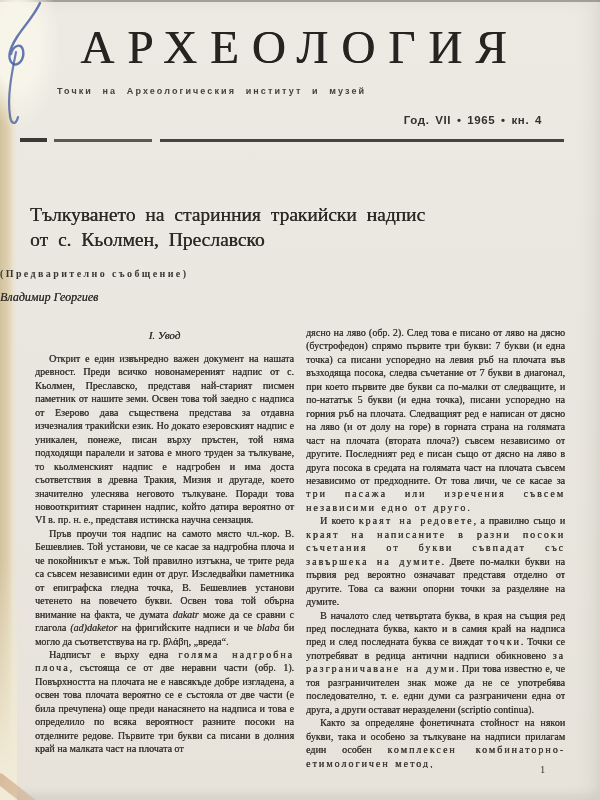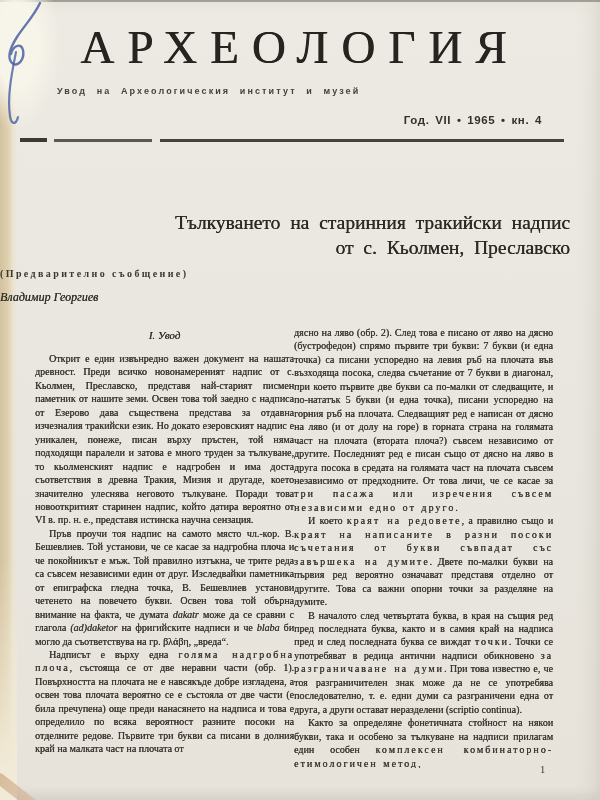--- a/index.html
+++ b/index.html
@@ -29,28 +29,28 @@
     text-shadow:.4px 0 0 #262420;}
   .masthead-sub{position:absolute;top:85px;left:57px;font-family:"Liberation Sans",sans-serif;
     font-weight:bold;font-size:9px;line-height:13.5px;letter-spacing:2.1px;word-spacing:5px;color:#45423c;}
   .masthead-issue{position:absolute;top:114px;right:58px;font-family:"Liberation Sans",sans-serif;
     font-weight:bold;font-size:11.5px;letter-spacing:.6px;word-spacing:2px;color:#33312c;}
   .rule{position:absolute;top:138px;left:20px;right:36px;display:flex;align-items:center;}
   .rule .s1{width:27px;height:4px;background:#3b3935;margin-right:7px;}
   .rule .s2{width:98px;height:3px;background:#5b5852;margin-right:8px;}
   .rule .s3{flex:1;height:3px;background:#46433e;}
 
-  .art-title{position:absolute;top:211px;left:30px;right:30px;text-align:right;
+  .art-title{position:absolute;top:203px;left:30px;right:30px;text-align:left;
     font-size:19.5px;line-height:24.5px;color:#2c2a26;word-spacing:5px;text-shadow:.3px 0 0 #2c2a26;}
   .art-sub{position:absolute;top:268px;left:0;width:600px;text-align:left;
     font-weight:bold;font-size:10px;letter-spacing:2.4px;color:#3a3733;}
   .art-author{position:absolute;top:290px;left:0;width:600px;text-align:left;
     font-style:italic;font-size:12px;color:#34322d;text-shadow:.2px 0 0 #34322d;}
 
-  .columns{position:absolute;top:326px;left:35px;width:530px;height:442px;display:flex;overflow:hidden;}
+  .columns{position:absolute;top:326px;left:35px;width:530px;height:442px;display:flex;gap:12px;overflow:hidden;}
   .col{width:259px;}
   .section-heading{text-align:center;font-style:italic;font-size:11px;line-height:14px;
     margin:2px 0 10px 0;color:#34322d;text-shadow:.2px 0 0 #34322d;}
   .para{margin:0;font-size:10px;line-height:13.45px;text-align:justify;color:#3b3833;
     text-shadow:.28px 0 0 #3b3833;}
   .para.indent{text-indent:14px;}
   .para .i{font-style:italic;}
   .para .sp{letter-spacing:2px;word-spacing:1px;}
 
   .page-number{position:absolute;top:764px;left:540px;font-size:10.5px;color:#3b3833;}
@@ -66,21 +66,21 @@
   <div class="corner-blob"></div>
 
   <svg class="ink-mark" viewBox="0 0 62 135">
     <path d="M40,3 C34,16 24,26 17,37 C10,48 7,58 12,63 C17,68 25,60 23,50 C21,42 13,46 11,54" fill="none" stroke="#3f57a0" stroke-width="2.4" stroke-linecap="round" opacity="0.8"></path>
     <path d="M16,52 C12,72 7,96 10,116 C11,124 16,126 18,117" fill="none" stroke="#3f57a0" stroke-width="2.2" stroke-linecap="round" opacity="0.75"></path>
   </svg>
 
   <div class="masthead-title">АРХЕОЛОГИЯ</div>
 
   <div class="masthead-sub">
-    <div>Увод на Археологическия институт и музей</div>
+    <div>Точки на Археологическия институт и музей</div>
   </div>
 
   <div class="masthead-issue">Год. VII • 1965 • кн. 4</div>
 
   <div class="rule">
     <div class="s1"></div>
     <div class="s2"></div>
     <div class="s3"></div>
   </div>
 

